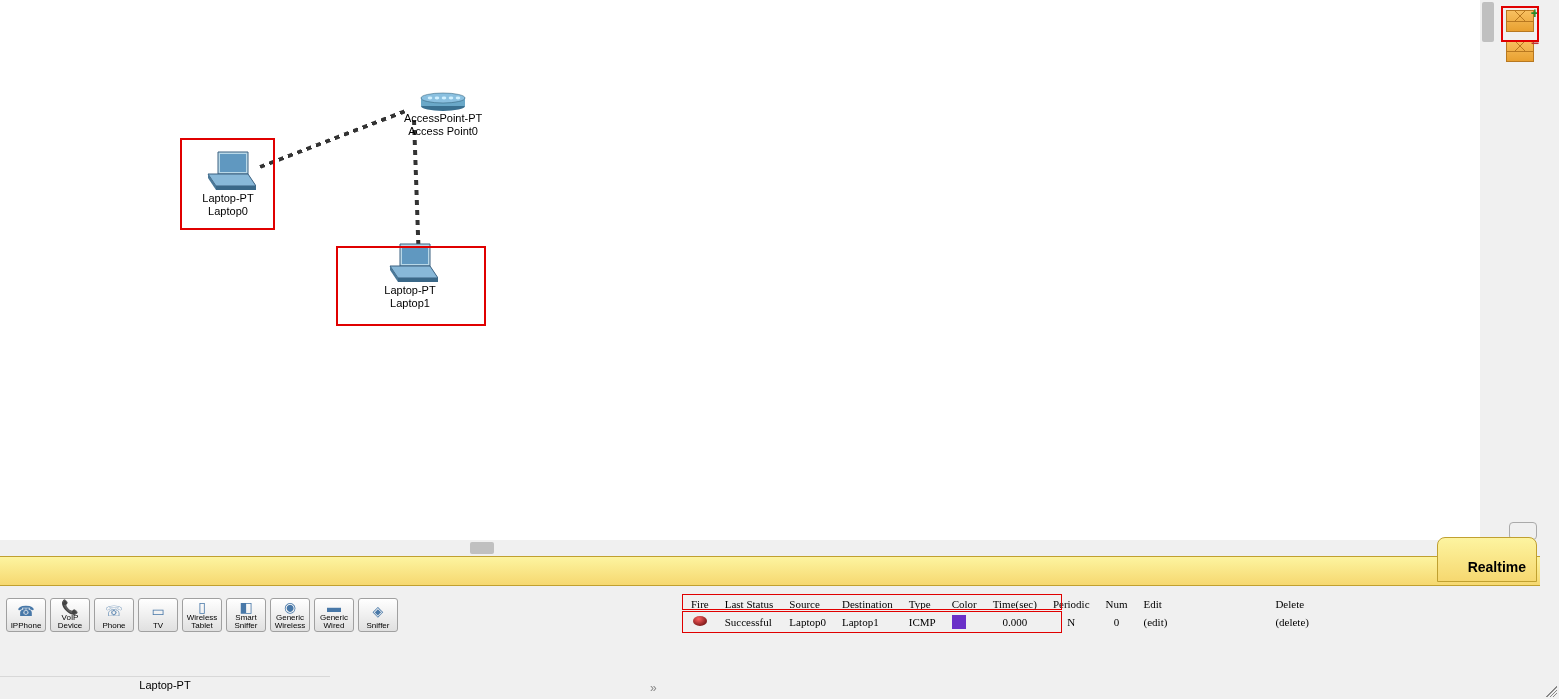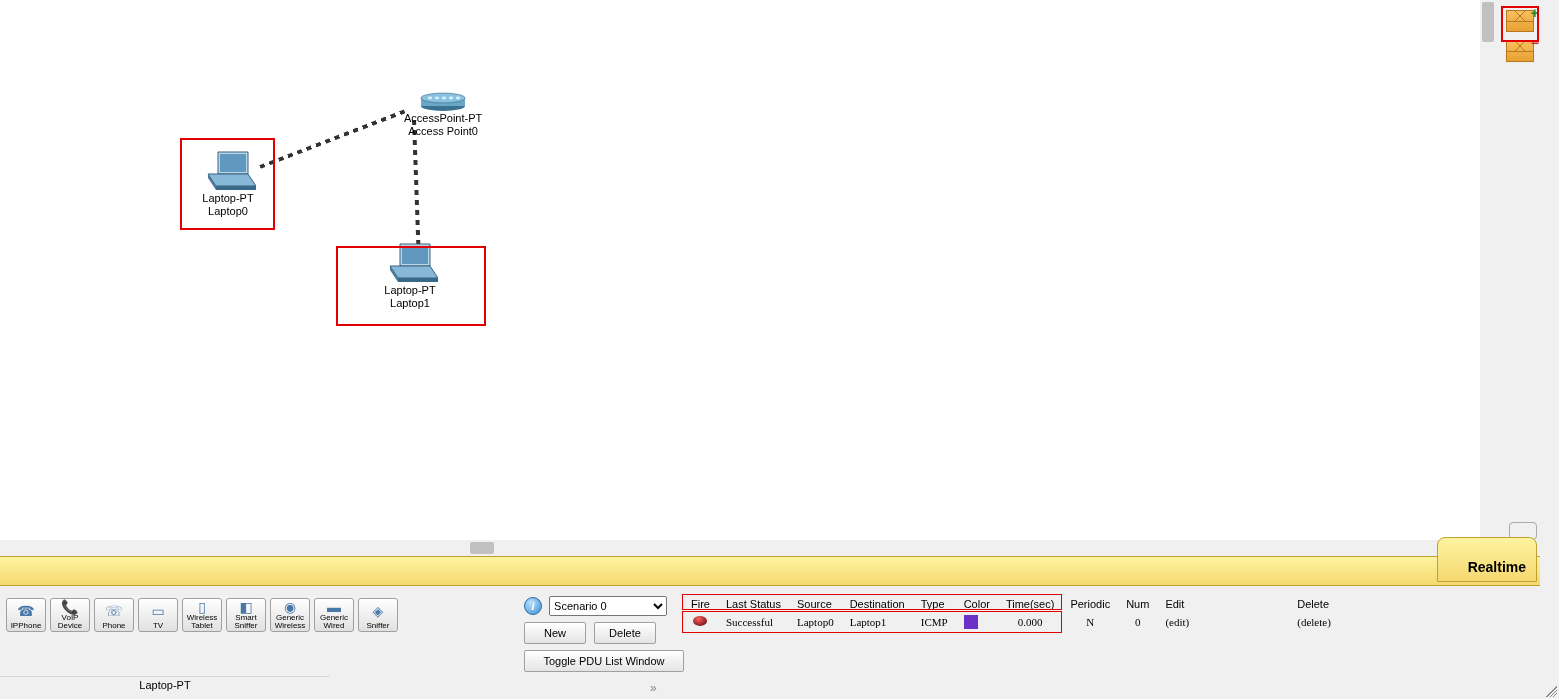--- a/index.html
+++ b/index.html
@@ -303,20 +303,21 @@
   top: 10px;
   right: 10px;
   font-size: 11px;
   border-collapse: collapse;
 }
 .pdu-table th {
   text-align: left;
   font-weight: normal;
   padding: 2px 8px;
   color: #000;
+  font-family: Liberation Serif, serif;
 }
 .pdu-table td {
   padding: 3px 8px;
   text-align: left;
   font-family: Liberation Serif, serif;
 }
 .fire-dot {
   width: 14px; height: 10px;
   background: radial-gradient(ellipse at 40% 30%, #ff6060, #500000);
   border-radius: 50%;
@@ -489,31 +490,20 @@
       <span>Generic Wired</span>
     </button>
     <button class="device-btn">
       <span class="mini-icon">◈</span>
       <span>Sniffer</span>
     </button>
   </div>
 
   <div class="status-label">Laptop-PT</div>
 
-  <div class="scenario-panel">
-    <span class="info-icon">i</span>
-    <select class="scenario-select">
-      <option>Scenario 0</option>
-    </select>
-    <div class="scenario-btns">
-      <button class="btn">New</button>
-      <button class="btn">Delete</button>
-    </div>
-    <button class="btn btn-wide">Toggle PDU List Window</button>
-  </div>
 
   <table class="pdu-table">
     <thead>
       <tr>
         <th>Fire</th>
         <th>Last Status</th>
         <th>Source</th>
         <th>Destination</th>
         <th>Type</th>
         <th>Color</th>

